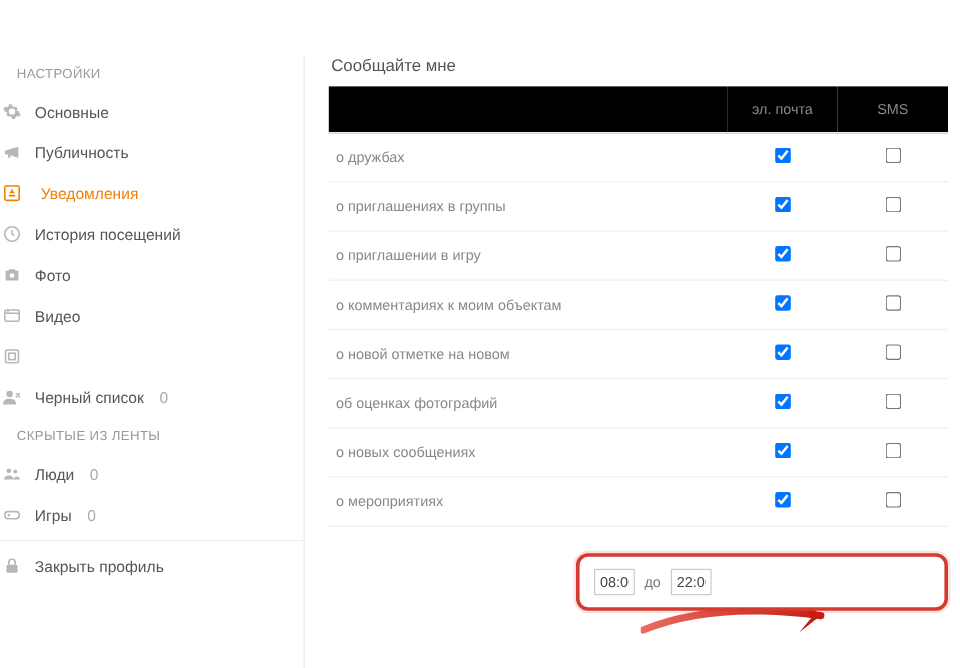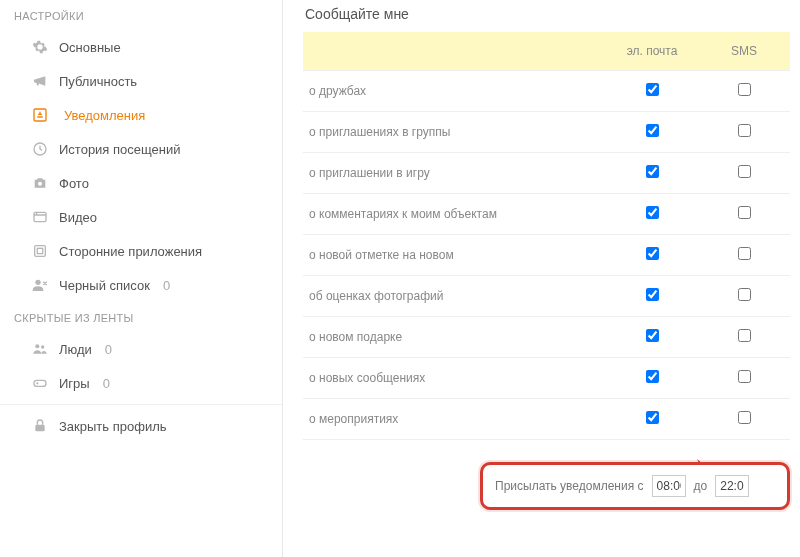--- a/index.html
+++ b/index.html
@@ -1,36 +1,36 @@
 <!DOCTYPE html>
 <html><head>
 <meta charset="utf-8">
 <style>
   * { margin: 0; padding: 0; box-sizing: border-box; }
   html, body { width: 800px; height: 557px; overflow: hidden; font-family: Arial, Helvetica, sans-serif; background: #fff; }
   .wrap { display: flex; width: 800px; height: 557px; }
 
   
-  .sidebar { width: 283px; border-right: 1px solid #e8e8e8; background: #fff; }
+  .sidebar { width: 254px; border-right: 1px solid #e8e8e8; background: #fff; margin-top: 46px; }
   .sb-header { font-size: 11px; color: #999; padding: 10px 14px 8px; text-transform: uppercase; letter-spacing: .3px; }
-  .sb-item { display: flex; align-items: center; gap: 11px; padding: 9px 32px; font-size: 13px; color: #555; cursor: pointer; border-bottom: 0; }
+  .sb-item { display: flex; align-items: center; gap: 11px; padding: 9px 2px; font-size: 13px; color: #555; cursor: pointer; border-bottom: 0; }
   .sb-item.active { color: #ee8208; gap: 16px; }
   .sb-item .ico { width: 16px; height: 16px; display: inline-flex; align-items: center; justify-content: center; color: #b7b7b7; }
   .sb-item.active .ico { color: #ee8208; }
   .sb-count { color: #aaa; margin-left: 2px; }
   .sb-sep { border-top: 1px solid #eee; margin: 4px 0; }
   svg { display: block; }
 
   
-  .main { flex: 1; padding: 6px 10px 10px 20px; position: relative; }
+  .main { flex: 1; padding: 6px 10px 10px 20px; position: relative; margin-top: 40px; }
   .heading { font-size: 14px; color: #555; margin: 0 0 10px 2px; }
 
   table { width: 100%; border-collapse: collapse; table-layout: fixed; }
   th, td { border-bottom: 1px solid #eee; font-size: 12px; }
-  thead th { background: #fef9c3; color: #888; font-weight: normal; padding: 12px 6px; }
+  thead th { background: #000000; color: #888; font-weight: normal; padding: 12px 6px; }
   thead th.lbl { text-align: left; padding-left: 6px; }
   thead th.col { text-align: center; width: 92px; }
   tbody td { padding: 12px 6px; color: #888; }
   tbody td.lbl { text-align: left; }
   tbody td.col { text-align: center; width: 92px; }
   input[type=checkbox] { width: 13px; height: 13px; }
 
   .time-box {
     position: relative;
     margin: 22px 0 14px auto;
@@ -109,21 +109,20 @@
           </span>
           <span>Видео</span>
         </div>
         <div class="sb-item">
           <span class="ico">
             <svg width="16" height="16" viewBox="0 0 24 24" fill="none" stroke="currentColor" stroke-width="2">
               <rect x="4" y="4" width="16" height="16" rx="2"></rect>
               <rect x="8" y="8" width="8" height="8"></rect>
             </svg>
           </span>
-          <span>Сторонние приложения</span>
         </div>
         <div class="sb-item">
           <span class="ico">
             <svg width="16" height="16" viewBox="0 0 24 24" fill="currentColor">
               <circle cx="9" cy="8" r="4"></circle>
               <path d="M2 20c0-3 3-5 7-5s7 2 7 5H2zM17 7l5 5M22 7l-5 5" stroke="currentColor" stroke-width="2"></path>
             </svg>
           </span>
           <span>Черный список</span>
           <span class="sb-count">0</span>
@@ -208,25 +207,20 @@
             <td class="lbl">о новой отметке на новом</td>
             <td class="col"><input type="checkbox" checked="" style=""></td>
             <td class="col"><input type="checkbox" style=""></td>
           </tr>
           <tr>
             <td class="lbl">об оценках фотографий</td>
             <td class="col"><input type="checkbox" checked="" style=""></td>
             <td class="col"><input type="checkbox" style=""></td>
           </tr>
           <tr>
-            <td class="lbl">о новом подарке</td>
-            <td class="col"><input type="checkbox" checked="" style=""></td>
-            <td class="col"><input type="checkbox" style=""></td>
-          </tr>
-          <tr>
             <td class="lbl">о новых сообщениях</td>
             <td class="col"><input type="checkbox" checked="" style=""></td>
             <td class="col"><input type="checkbox" style=""></td>
           </tr>
           <tr>
             <td class="lbl">о мероприятиях</td>
             <td class="col"><input type="checkbox" checked="" style=""></td>
             <td class="col"><input type="checkbox" style=""></td>
           </tr>
         </tbody>
@@ -237,20 +231,19 @@
         <linearGradient id="g" x1="0" y1="0" x2="1" y2="0">
           <stop offset="0" stop-color="#e96a5f"></stop>
             <stop offset="1" stop-color="#c51d12"></stop>
         </linearGradient>
       </defs>
       <path d="M2 30 Q60 6 150 18" stroke="url(#g)" stroke-width="6" fill="none" stroke-linecap="round"></path>
       <path d="M150 18 L134 4 L142 20 L132 32 Z" fill="#c51d12"></path>
     </svg>
 
     <div class="time-box">
-      <span>Присылать уведомления с</span>
       <input type="text" value="08:00" style="">
       <span>до</span>
       <input type="text" value="22:00" style="">
     </div>
 
   </main>
 </div>
 
 </body></html>

